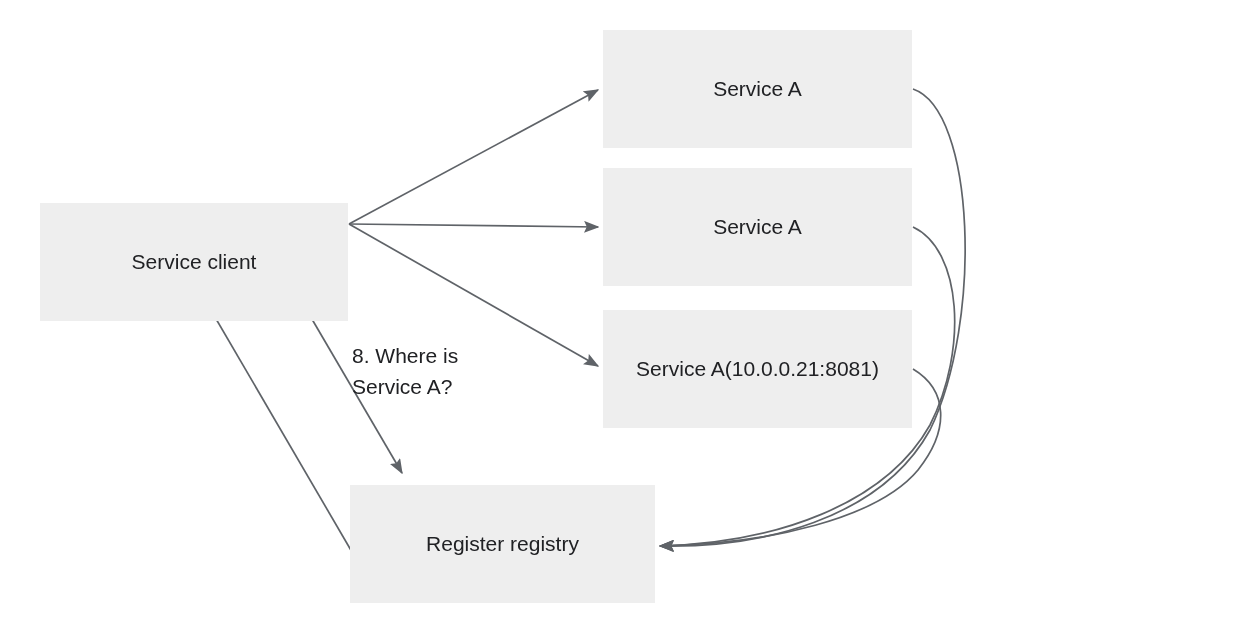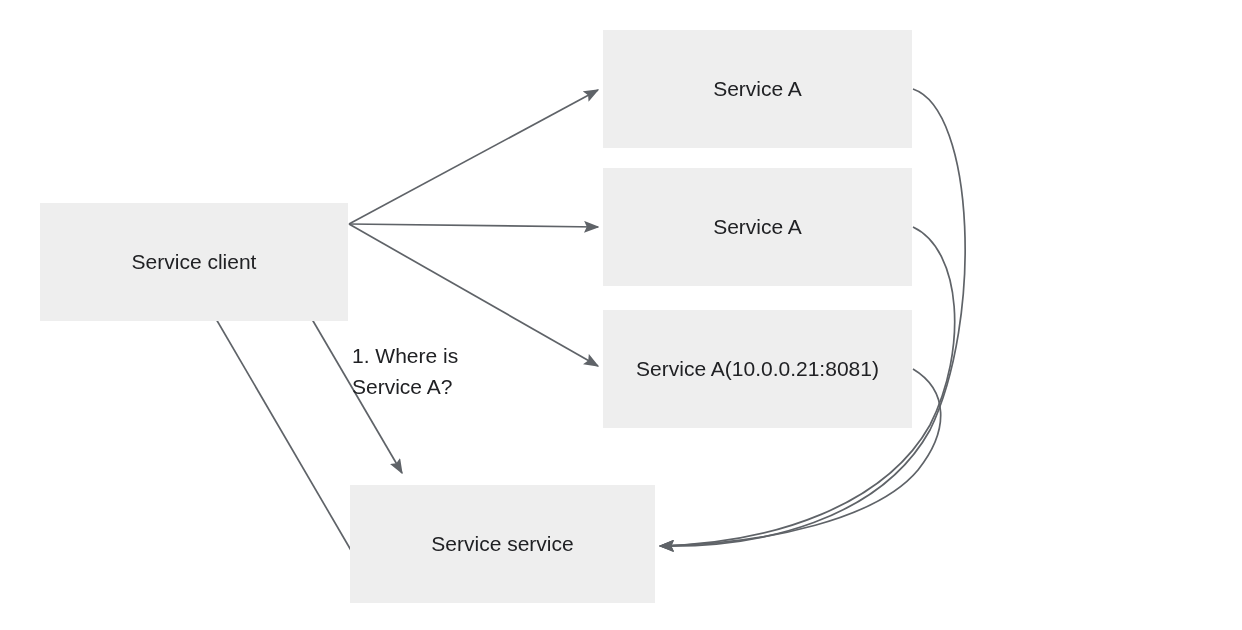--- a/index.html
+++ b/index.html
@@ -106,21 +106,21 @@
   <div class="node" id="node-svc-a2">
     <span class="line">Service A</span>
   </div>
 
   <div class="node" id="node-svc-a3">
     <span class="line">Service A</span>
     <span class="line">(10.0.0.21:8081)</span>
   </div>
 
   <div class="node" id="node-registry">
-    <span class="line">Service service</span>
+    <span class="line">Register registry</span>
   </div>
 
 
-  <div class="annotation" id="ann-where">1. Where is
+  <div class="annotation" id="ann-where">8. Where is
 Service A?</div>
 
 
 </div>
 
 </body></html>

